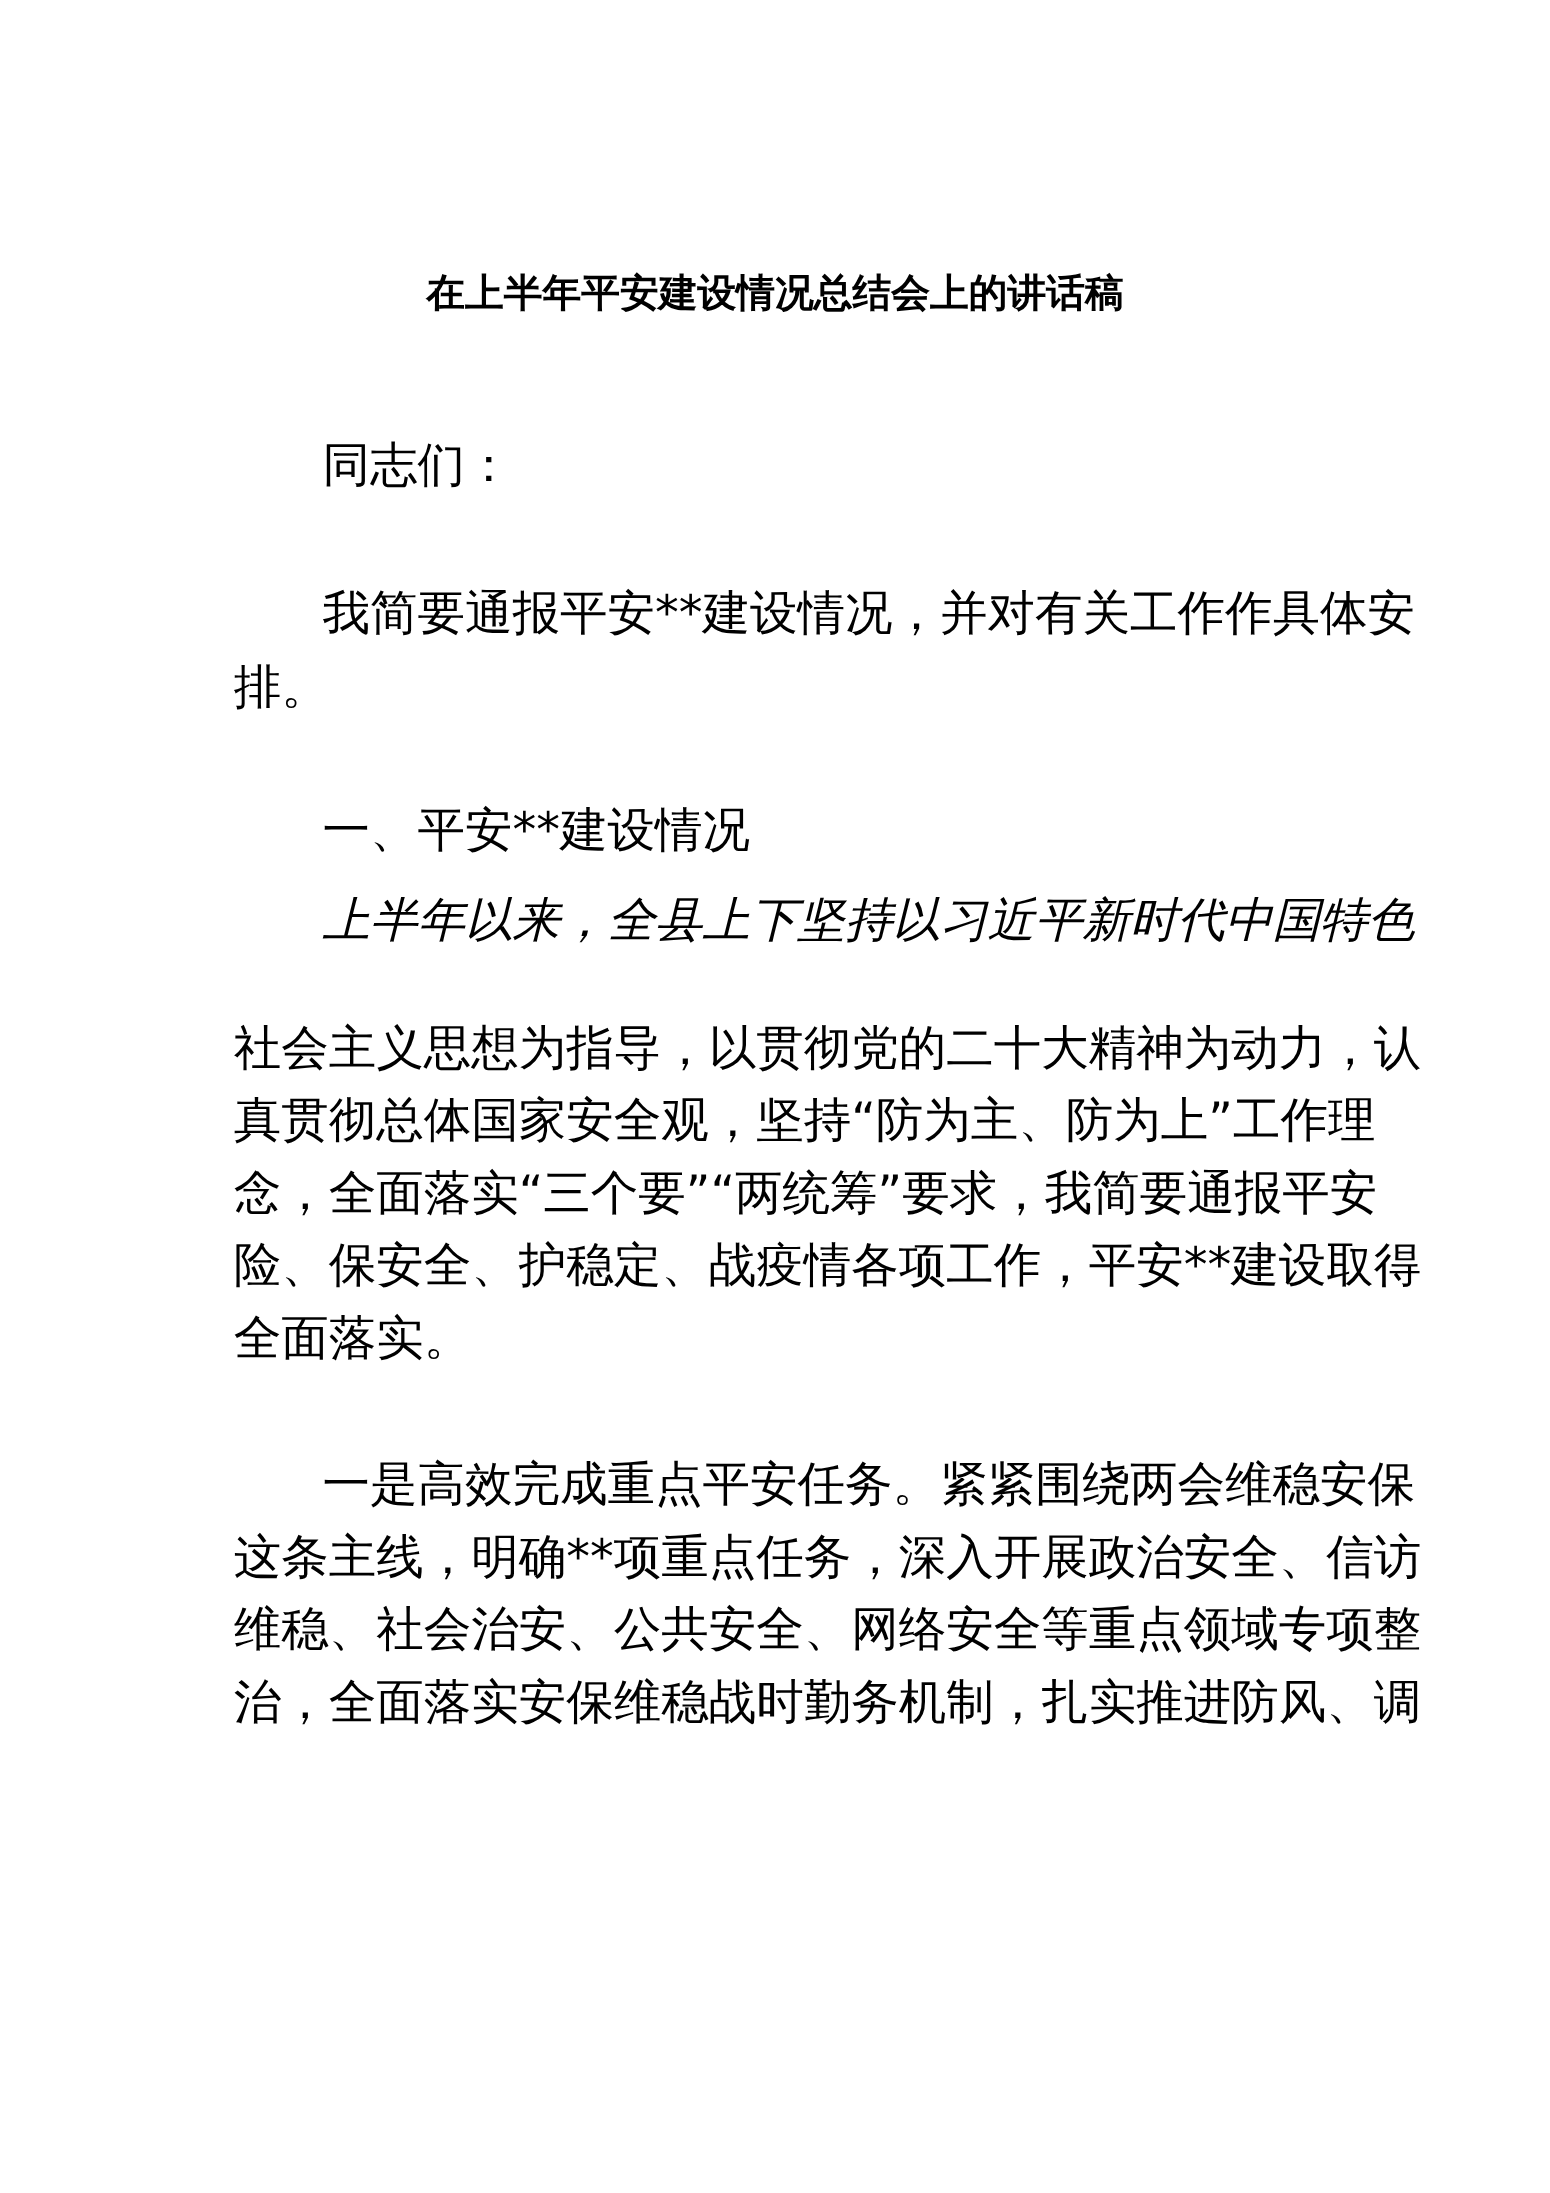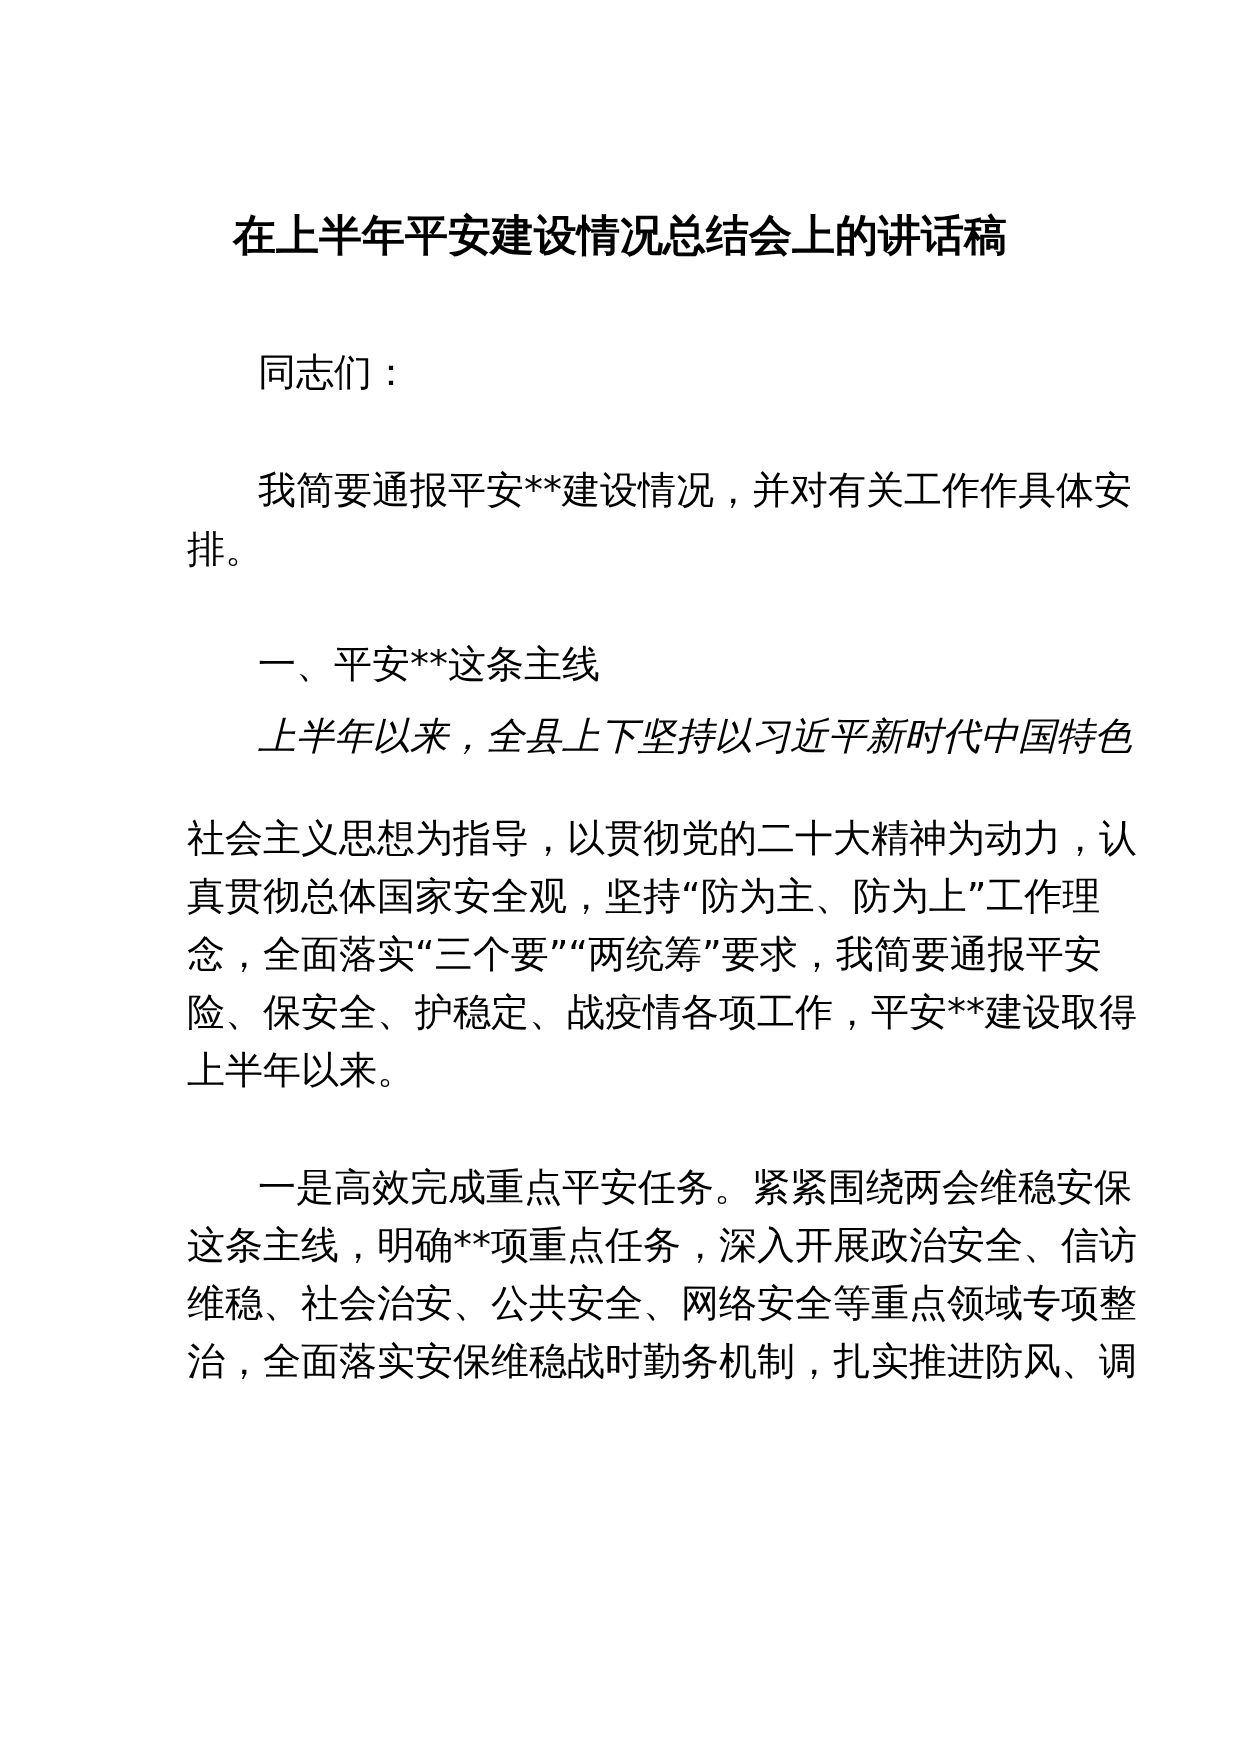--- a/index.html
+++ b/index.html
@@ -1,41 +1,41 @@
 <!DOCTYPE html>
 <html><head>
   <meta charset="utf-8">
   <style>
     html, body { margin: 0; padding: 0; background: #ffffff; }
     body { width: 1240px; height: 1754px; position: relative; overflow: hidden;
            font-family: "DejaVu Sans", "Liberation Sans", sans-serif; color: #000; }
     .title { position: absolute; left: 0; width: 1240px; top: 205px; text-align: center;
-             font-size: 43px; font-weight: bold; letter-spacing: 0px; line-height: 60px; }
+             font-size: 31px; font-weight: bold; letter-spacing: 0px; line-height: 60px; }
     .line { position: absolute; font-size: 38px; line-height: 44px; white-space: nowrap; }
     .ind { left: 258px; }
     .full { left: 187px; width: 866px; text-align: justify; text-align-last: justify; }
     .last { left: 187px; }
   </style>
 </head>
 <body>
 
 <div>
   <div class="title">在上半年平安建设情况总结会上的讲话稿</div>
 
   <div class="line ind" style="top:350px">同志们：</div>
 
   <div class="line ind" style="top:468px; width:795px; text-align:justify; text-align-last:justify;">我简要通报平安**建设情况，并对有关工作作具体安</div>
   <div class="line last" style="top:527px">排。</div>
 
-  <div class="line ind" style="top:642px">一、平安**这条主线</div>
+  <div class="line ind" style="top:642px">一、平安**建设情况</div>
 
   <div class="line ind" style="top:714px; width:795px; text-align:justify; text-align-last:justify;font-style:italic;">上半年以来，全县上下坚持以习近平新时代中国特色</div>
   <div class="line full" style="top:816px">社会主义思想为指导，以贯彻党的二十大精神为动力，认</div>
   <div class="line full" style="top:874px">真贯彻总体国家安全观，坚持“防为主、防为上”工作理</div>
   <div class="line full" style="top:932px">念，全面落实“三个要”“两统筹”要求，我简要通报平安</div>
   <div class="line full" style="top:990px">险、保安全、护稳定、战疫情各项工作，平安**建设取得</div>
-  <div class="line last" style="top:1048px">上半年以来。</div>
+  <div class="line last" style="top:1048px">全面落实。</div>
 
   <div class="line ind" style="top:1165px; width:795px; text-align:justify; text-align-last:justify;">一是高效完成重点平安任务。紧紧围绕两会维稳安保</div>
   <div class="line full" style="top:1223px">这条主线，明确**项重点任务，深入开展政治安全、信访</div>
   <div class="line full" style="top:1281px">维稳、社会治安、公共安全、网络安全等重点领域专项整</div>
   <div class="line full" style="top:1339px">治，全面落实安保维稳战时勤务机制，扎实推进防风、调</div>
 </div>
 
 </body></html>

